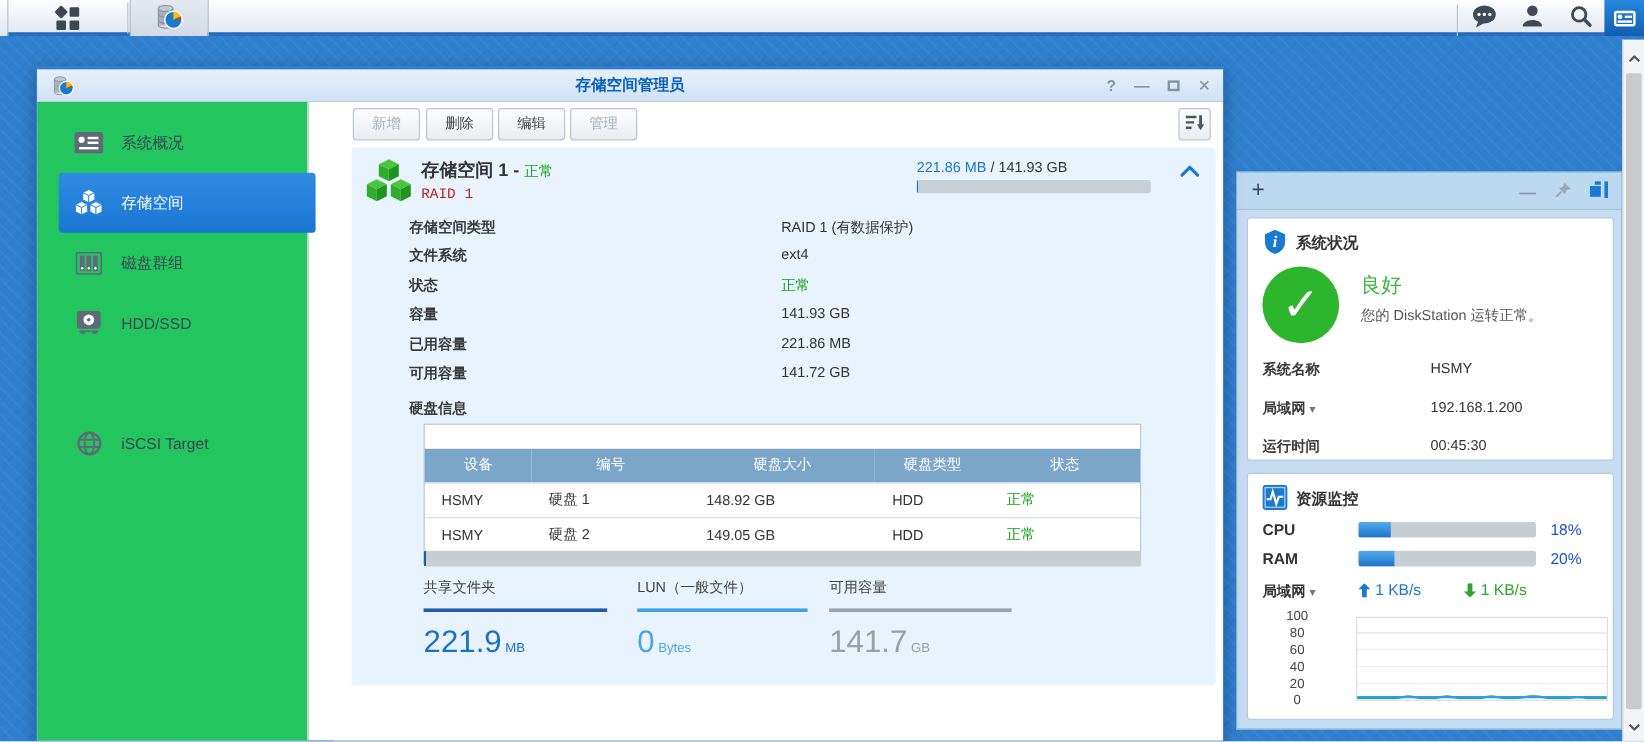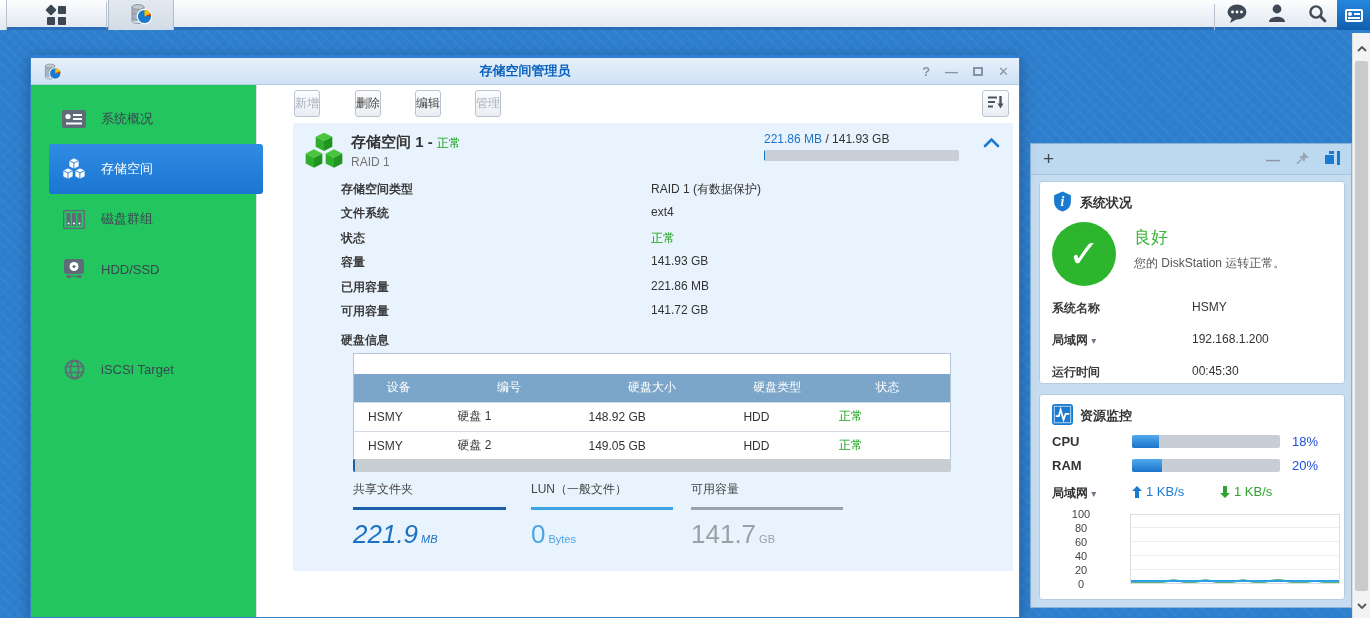--- a/index.html
+++ b/index.html
@@ -52,33 +52,33 @@
 
   .win-body { position:absolute; left:0; top:27px; right:0; bottom:0; }
   .sidebar { position:absolute; left:0; top:0; width:226px; bottom:0; background:#22c55e; border-right:1px solid #d8dfe7; }
   .side-item { position:absolute; left:18px; width:214px; height:50px; display:flex; align-items:center; cursor:pointer;
                color:#3c4652; font-size:13px; border-radius:3px; }
   .side-item .s-ico { width:26px; height:24px; margin-left:12px; margin-right:14px; display:flex; align-items:center; justify-content:center; }
   .side-item.sel { background:linear-gradient(#2f8be2,#1b76d2); color:#fff; }
 
   .content { position:absolute; left:247px; top:0; right:0; bottom:0; background:#fff; }
   .toolbar { position:absolute; left:0; top:0; right:0; height:37px; }
-  .btn { position:absolute; top:5px; height:27px; padding:0 0; font-size:12px; color:#444;
+  .btn { position:absolute; top:5px; height:27px; padding:0 15px; font-size:12px; color:#444;
          background:linear-gradient(#fdfdfe,#e9edf2); border:1px solid #b9c4d1; border-radius:3px; cursor:pointer;
          display:flex; align-items:center; }
   .btn.disabled { color:#a9b2bc; cursor:default; }
   .sortbtn { position:absolute; top:5px; right:10px; width:27px; height:27px;
              background:linear-gradient(#fdfdfe,#e9edf2); border:1px solid #b9c4d1; border-radius:3px; cursor:pointer;
              display:flex; align-items:center; justify-content:center; }
 
   .vol-card { position:absolute; left:15px; top:38px; width:720px; height:448px; background:#e8f3fd; border-radius:2px; }
   .vol-ico { position:absolute; left:11px; top:8px; }
   .vol-title { position:absolute; left:58px; top:10px; font-size:15px; font-weight:bold; color:#333; }
   .vol-status { font-size:12px; color:#17a317; font-weight:normal; }
-  .vol-raid { position:absolute; left:58px; top:32px; font-size:12px; color:#737373; }
+  .vol-raid { position:absolute; left:58px; top:32px; font-size:12px; color:#b91c1c;font-family:Liberation Mono, monospace; }
   .vol-usage { position:absolute; left:471px; top:9px; font-size:12px; }
   .u-used { color:#1a74c8; }
   .u-total { color:#333; }
   .vol-bar { position:absolute; left:471px; top:27px; width:195px; height:11px; background:#c9cfd6; border-radius:2px; overflow:hidden; }
   .vol-bar i { display:block; height:100%; background:#1a74c8; }
   .vol-collapse { position:absolute; left:690px; top:14px; cursor:pointer; }
 
   .d-row { position:absolute; left:48px; right:20px; height:20px; }
   .d-label { position:absolute; left:0; font-weight:bold; color:#3a3a3a; }
   .d-value { position:absolute; left:310px; color:#333; }
@@ -96,21 +96,21 @@
   .overall-bar i { display:block; height:100%; width:2px; background:#1a5fa5; }
 
   .stat { position:absolute; top:358px; cursor:pointer; }
   .stat .st-label { font-size:12px; color:#444; }
   .stat .st-line { height:3px; margin-top:9px; }
   .stat .st-value { margin-top:9px; font-size:26px; }
   .stat .st-unit { font-size:11px; margin-left:3px; }
   .stat.s1 { left:60px; width:153px; }
   .stat.s2 { left:238px; width:142px; }
   .stat.s3 { left:398px; width:152px; }
-  .stat.s1 .st-line { background:#1c5fa8; }  .stat.s1 .st-value { color:#1a72c4;font-style:italic; }
+  .stat.s1 .st-line { background:#1c5fa8; }  .stat.s1 .st-value { color:#1a72c4; }
   .stat.s2 .st-line { background:#3ba3e6; }  .stat.s2 .st-value { color:#4ba7e3; }
   .stat.s3 .st-line { background:#9aa2aa; }  .stat.s3 .st-value { color:#9aa0a6; }
 
   
   .wpanel { position:absolute; left:1030px; top:143px; width:322px; height:465px;
             background:#c5dcf1; border:1px solid #8cb2d6; z-index:5; }
   .wp-header { position:absolute; left:0; top:0; right:0; height:31px; background:#bdd9f0; border-bottom:1px solid #a8c6e0; }
   .wp-add { position:absolute; left:12px; top:4px; font-size:19px; color:#3f4a56; cursor:pointer; }
   .wp-right { position:absolute; right:10px; top:0; height:31px; display:flex; align-items:center; gap:15px; }
   .wp-min { color:#8a97a5; font-weight:bold; font-size:14px; cursor:pointer; }

